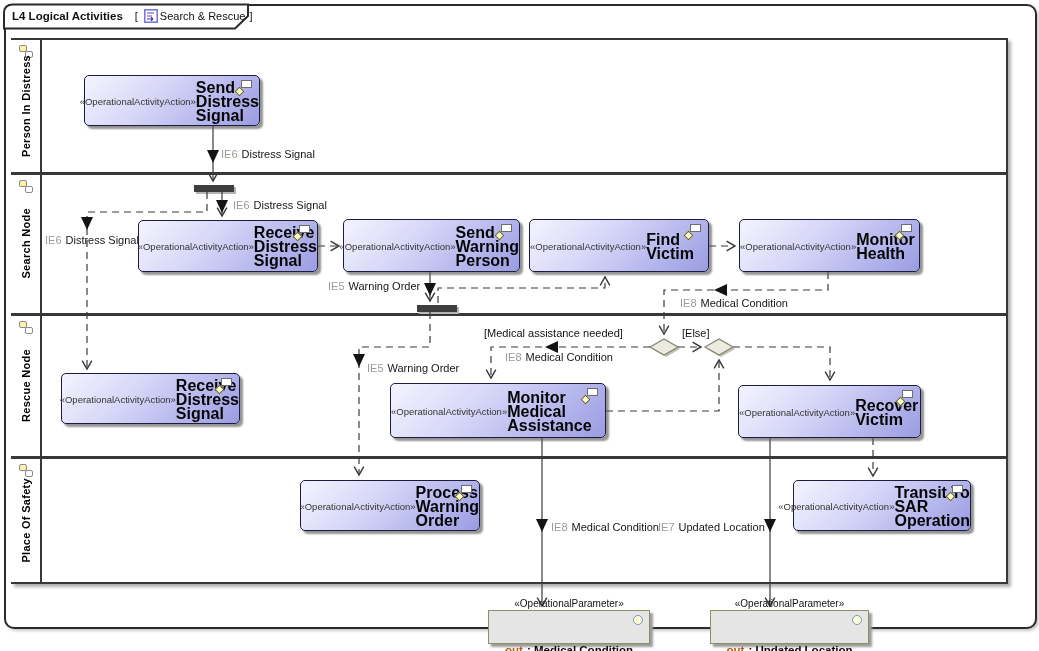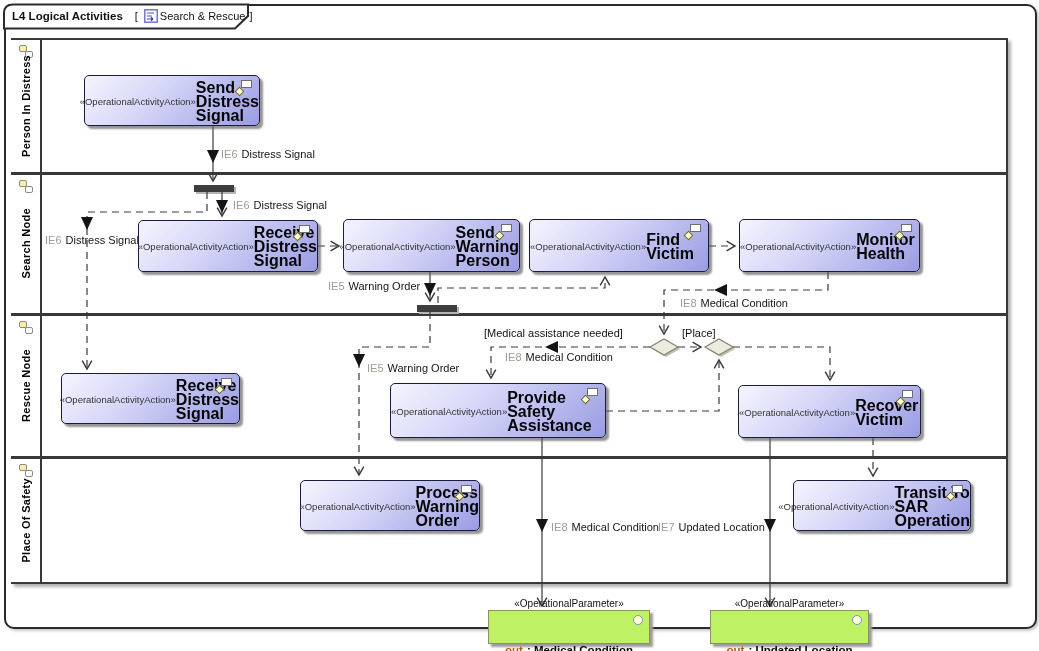--- a/index.html
+++ b/index.html
@@ -36,21 +36,21 @@
           background:linear-gradient(135deg,#f4f4fe 0%,#d6d6f8 40%,#9a9ce2 100%);
           box-shadow:3px 3px 2px rgba(90,90,90,.65);
           display:flex;flex-direction:row;align-items:center;justify-content:flex-end;padding-top:2px;}
   .ster{font-size:9.5px;color:#333;line-height:12px;}
   .aname{font-size:16px;font-weight:bold;color:#050505;line-height:14px;}
   .aicon{position:absolute;top:4px;right:7px;width:17px;height:15px;}
   .aicon i{position:absolute;display:block;box-sizing:border-box;}
   .aicon .r{top:0;right:0;width:11px;height:8px;border:1px solid #6d6d6d;background:#fff;}
   .aicon .d{bottom:0;left:1px;width:7px;height:7px;background:#ffffc8;border:1px solid #5f5f3f;transform:rotate(45deg);}
   
-  .param{position:absolute;box-sizing:border-box;border:1.5px solid #8f8f62;background:#bef264;
+  .param{position:absolute;box-sizing:border-box;border:1.5px solid #8f8f62;background:#e5e5e5;
          box-shadow:3px 3px 2px #9d9d9d;display:flex;flex-direction:column;align-items:center;
          justify-content:center;gap:34px;}
   .param .ster{font-size:10px;color:#111;}
   .pline{font-size:11.5px;font-weight:bold;color:#0a0a0a;white-space:nowrap;}
   .pdir{color:#b05b10;margin-right:4px;}
   .pcircle{position:absolute;top:4px;right:6px;width:10px;height:10px;border-radius:50%;
            background:#ffffd6;border:1.5px solid #7b93c8;box-sizing:border-box;}
   
   .elabel{position:absolute;font-size:11px;white-space:nowrap;color:#161616;}
   .elabel .ie{color:#9c9c94;margin-right:4px;}
@@ -238,21 +238,21 @@
   <div class="elabel" style="left:551px;top:521px;">
     <span class="ie">IE8</span><span>Medical Condition</span>
   </div>
   <div class="elabel" style="left:658px;top:521px;">
     <span class="ie">IE7</span><span>Updated Location</span>
   </div>
   <div class="elabel guard" style="left:484px;top:327px;">
     <span>[Medical assistance needed]</span>
   </div>
   <div class="elabel guard" style="left:682px;top:327px;">
-    <span>[Place]</span>
+    <span>[Else]</span>
   </div>
 
   <div class="action" style="left:84px;top:75px;width:176px;height:51px;">
     <span class="ster">«OperationalActivityAction»</span>
     <span class="aname">Send Distress Signal</span>
     <span class="aicon">
         <i class="r"></i>
         <i class="d"></i>
       </span>
   </div>
@@ -291,21 +291,21 @@
   <div class="action" style="left:61px;top:373px;width:179px;height:51px;">
     <span class="ster">«OperationalActivityAction»</span>
     <span class="aname">Receive Distress Signal</span>
     <span class="aicon">
         <i class="r"></i>
         <i class="d"></i>
       </span>
   </div>
   <div class="action" style="left:390px;top:383px;width:216px;height:55px;">
     <span class="ster">«OperationalActivityAction»</span>
-    <span class="aname">Provide Safety Assistance</span>
+    <span class="aname">Monitor Medical Assistance</span>
     <span class="aicon">
         <i class="r"></i>
         <i class="d"></i>
       </span>
   </div>
   <div class="action" style="left:738px;top:385px;width:183px;height:53px;">
     <span class="ster">«OperationalActivityAction»</span>
     <span class="aname">Recover Victim</span>
     <span class="aicon">
         <i class="r"></i>

